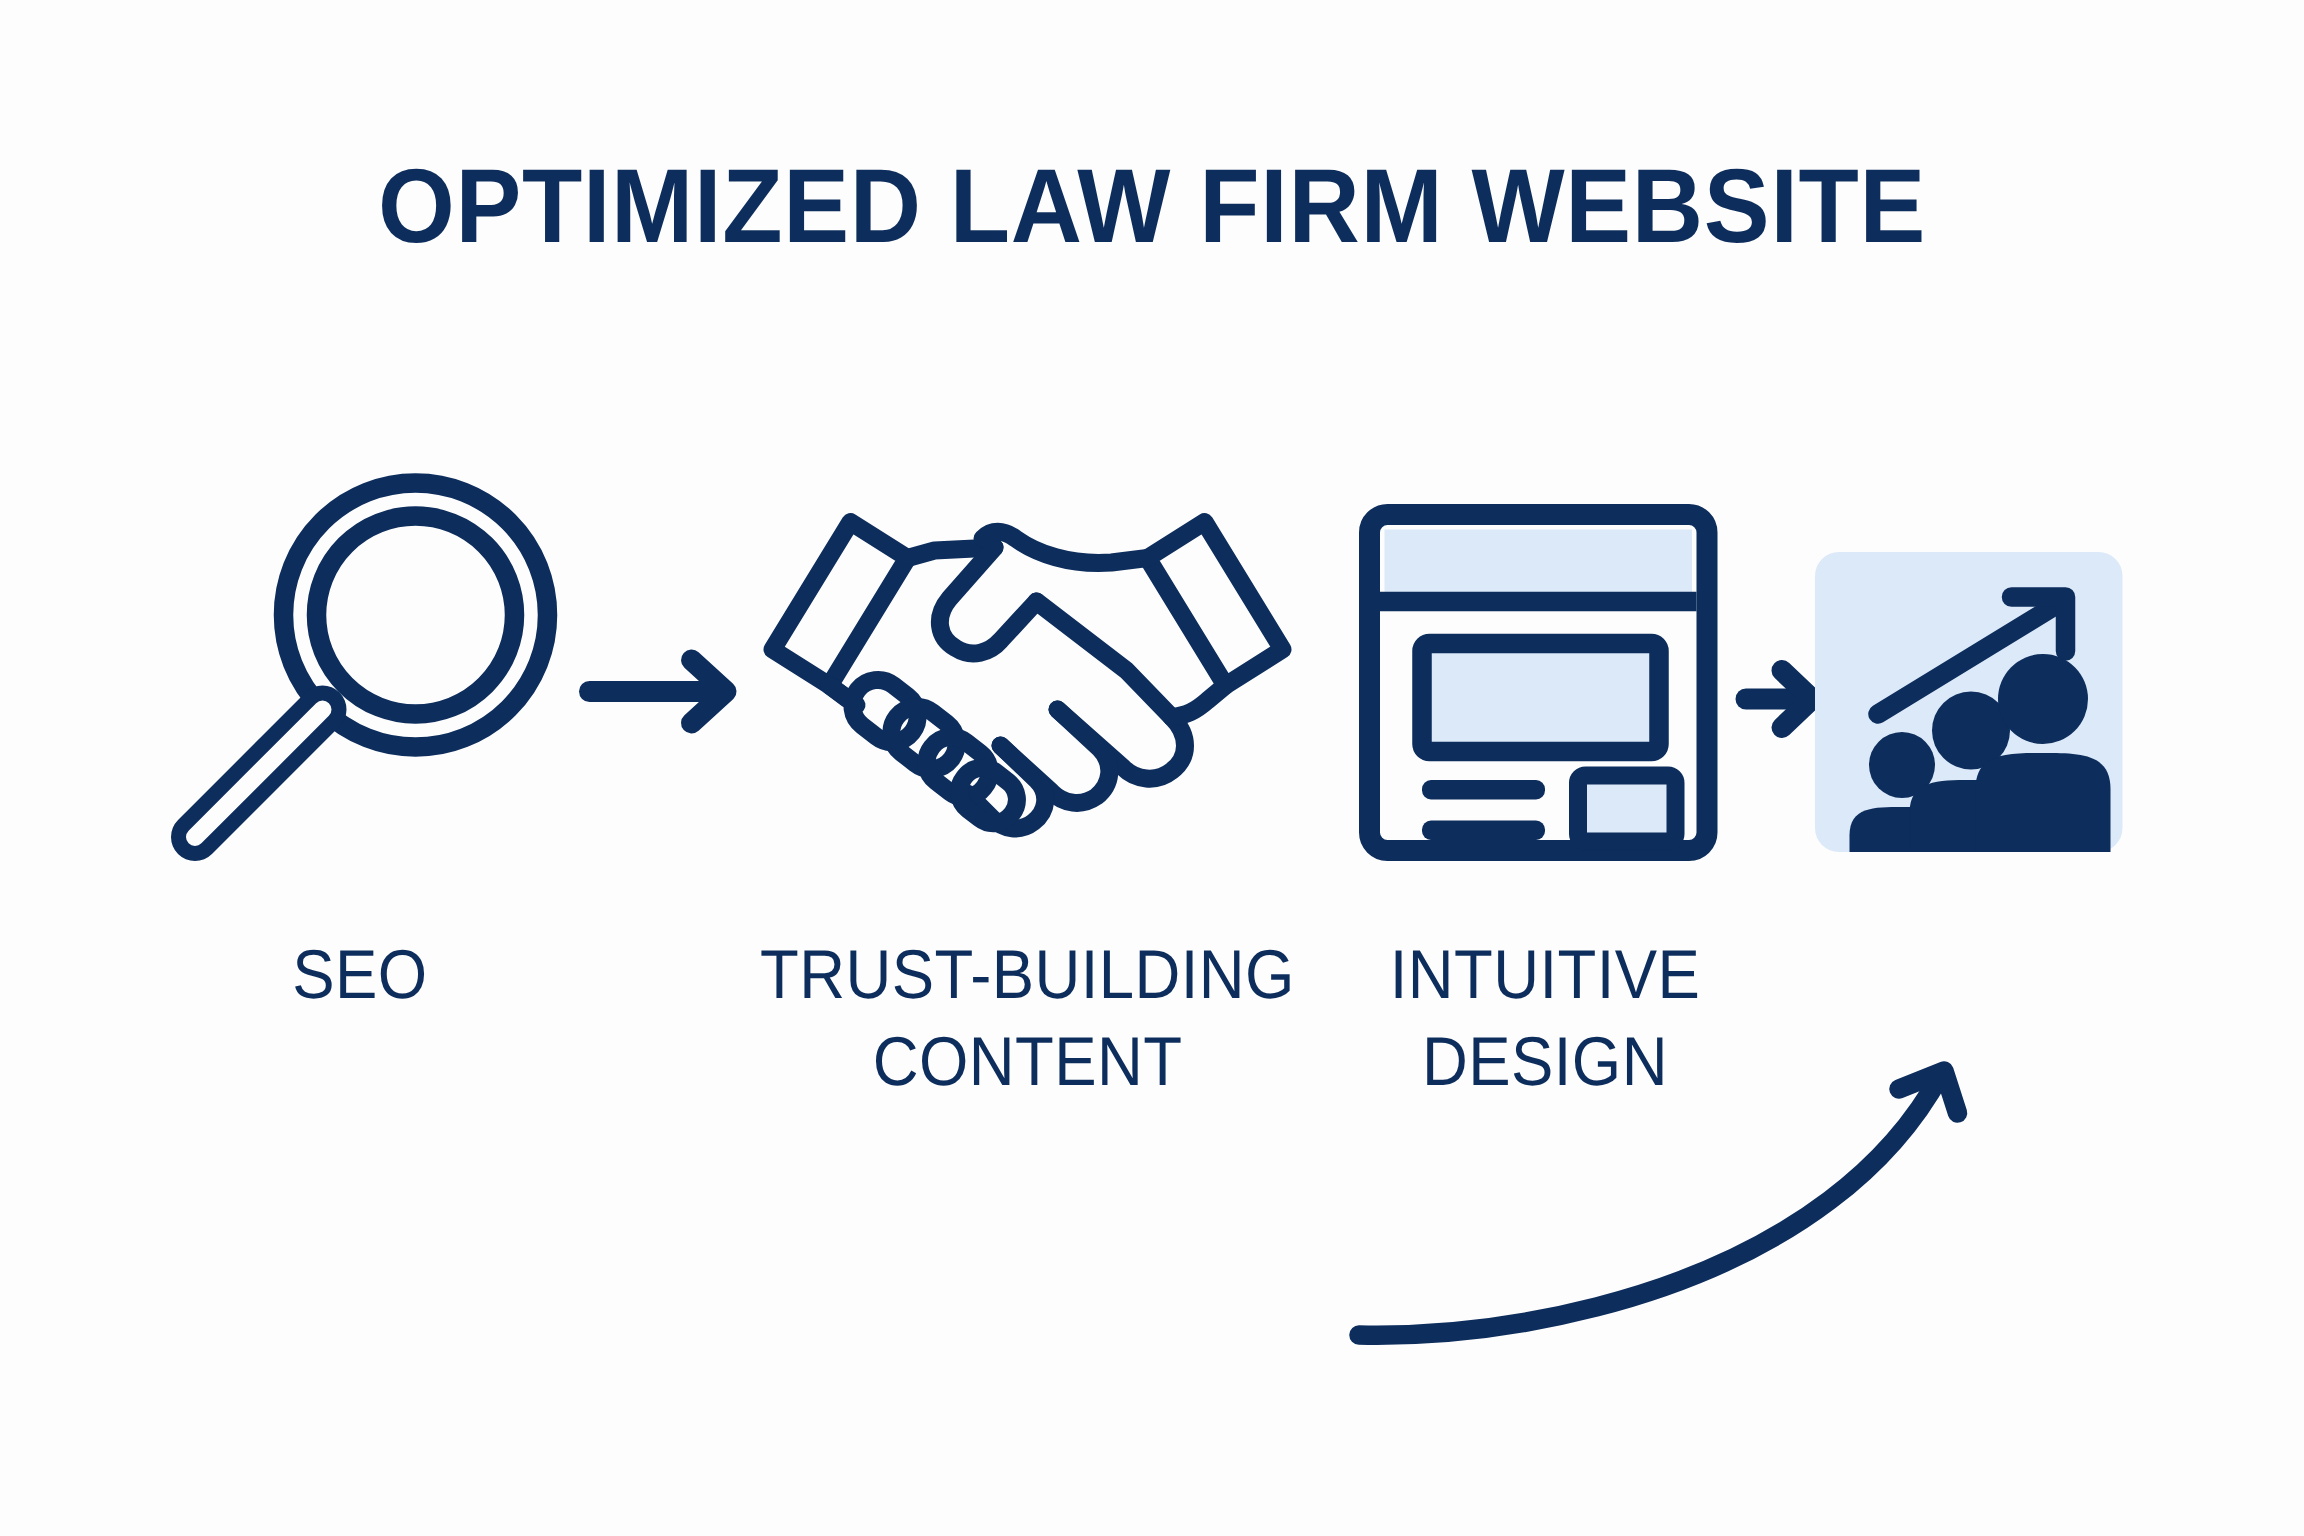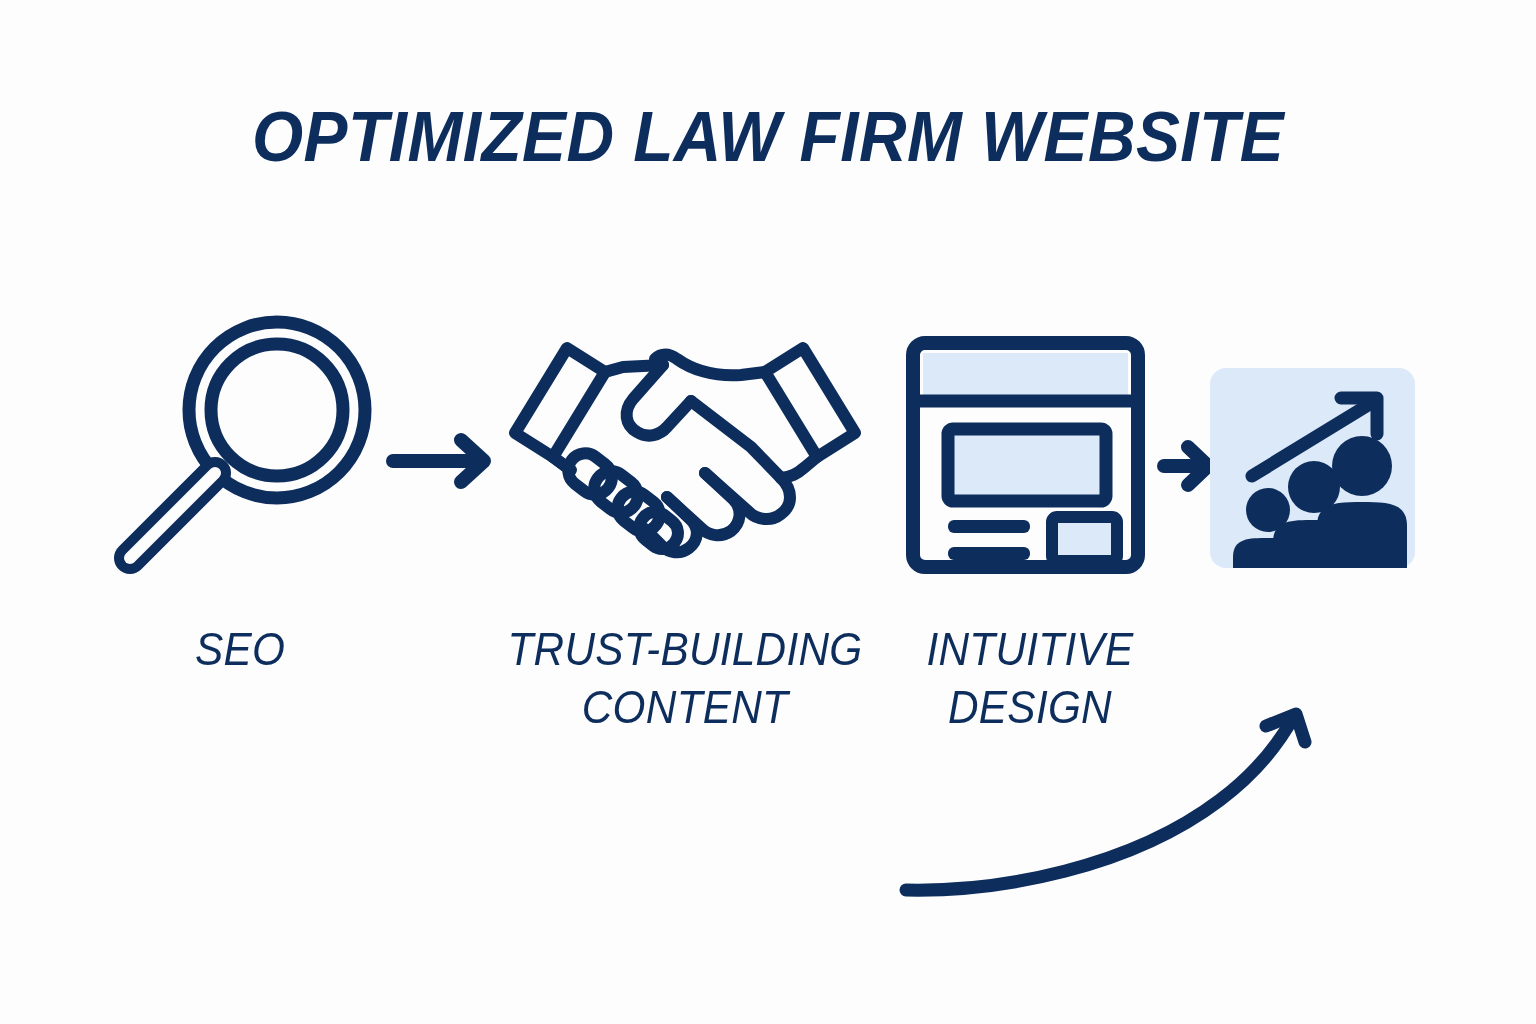--- a/index.html
+++ b/index.html
@@ -16,21 +16,20 @@
     position: relative;
   }
 
   #infographic {
     position: absolute;
     top: 0;
     left: 0;
     width: 1536px;
     height: 1024px;
     background: #fdfdfd;
-    font-style: italic;
   }
 
   
   .title {
     position: absolute;
     left: 0;
     top: 96px;
     width: 1536px;
     text-align: center;
     color: #0d2d5c;

